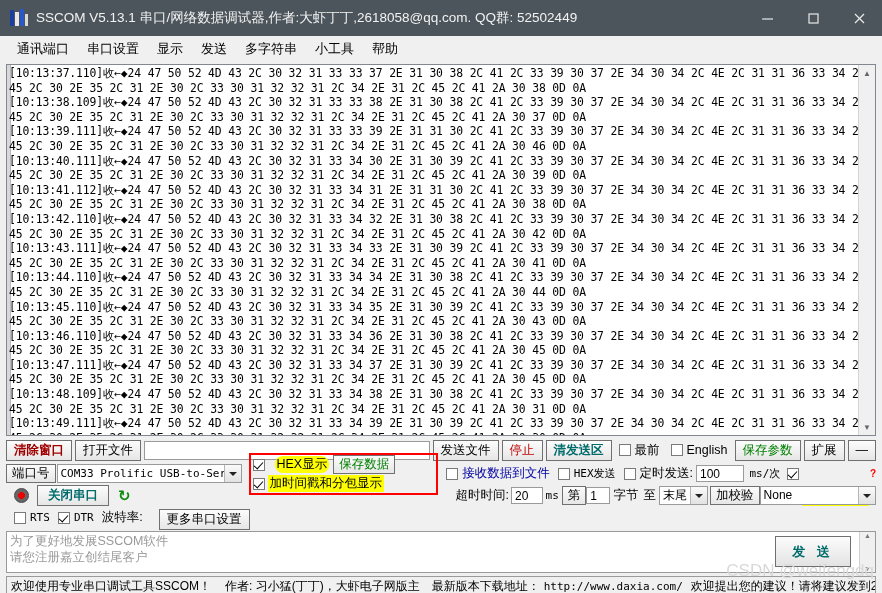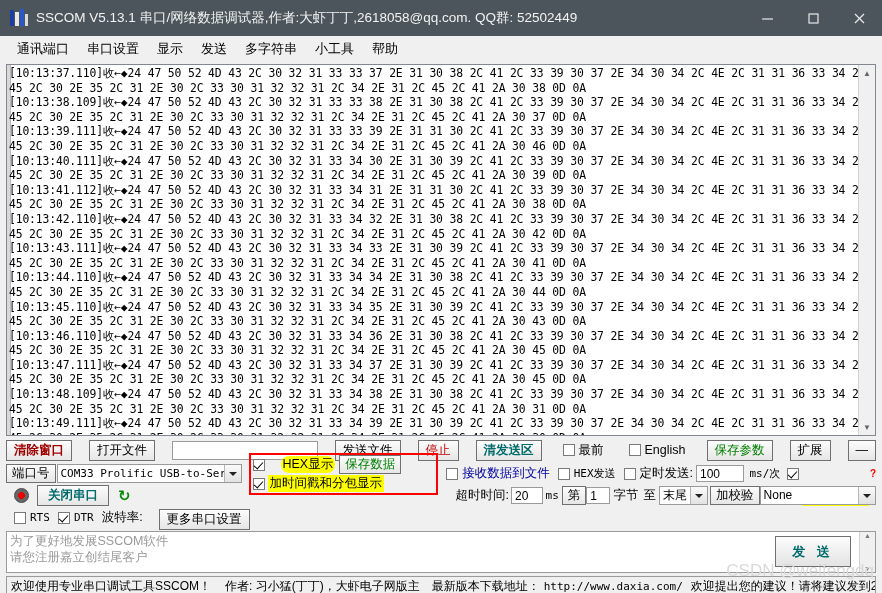--- a/index.html
+++ b/index.html
@@ -82,21 +82,21 @@
   .combo .cval{flex:1;padding:0 3px;white-space:nowrap;overflow:hidden;line-height:17px;}
   .combo .cbtn{
     width:16px;height:17px;background:linear-gradient(#fafafa,#e2e2e2);border-left:1px solid #b5b5b5;
     display:flex;align-items:center;justify-content:center;flex:none;
   }
   .caret{width:0;height:0;border-left:4px solid transparent;border-right:4px solid transparent;border-top:4px solid #222;}
 
   
   .panel{margin:3px 6px 0 6px;display:flex;flex-direction:column;flex:none;}
 
-  .bar1{display:flex;align-items:center;height:22px;gap:17px;}
+  .bar1{display:flex;align-items:center;height:22px;gap:3px;}
   .bar1 .filefield{flex:1;border:1px solid #9a9a9a;background:#fff;height:19px;box-sizing:border-box;}
 
   .redbox{
     border:2px solid #ff0000;box-sizing:border-box;padding:0px 2px;
     display:flex;flex-direction:column;justify-content:center;gap:1px;
   }
   .ylabel{background:#ffff00;padding:0 2px;font-size:12.5px;white-space:nowrap;}
 
   .settings{display:flex;flex-direction:column;margin-top:2px;}
   .srow{display:flex;align-items:center;height:21px;}
@@ -245,21 +245,21 @@
         <div class="combo" style="width:185px;margin-left:1px;">
           <span class="cval mono">COM33 Prolific USB-to-Seri</span>
           <span class="cbtn">
               <span class="caret"></span>
             </span>
         </div>
 
         <div class="redbox" style="margin-left:7px;height:42px;width:192px;">
           <div class="row">
             <span class="cbx on"></span>
-            <span class="ylabel" style="margin-left:16px;border-radius:8px;">HEX显示</span>
+            <span class="ylabel" style="margin-left:10px;border-radius:8px;">HEX显示</span>
             <span class="btn thin greentxt" style="margin-left:4px;">保存数据</span>
           </div>
           <div class="row">
             <span class="cbx on"></span>
             <span class="ylabel" style="margin-left:3px;">加时间戳和分包显示</span>
           </div>
         </div>
 
         <div class="row" style="margin-left:8px;">
           <span class="cbx"></span>

